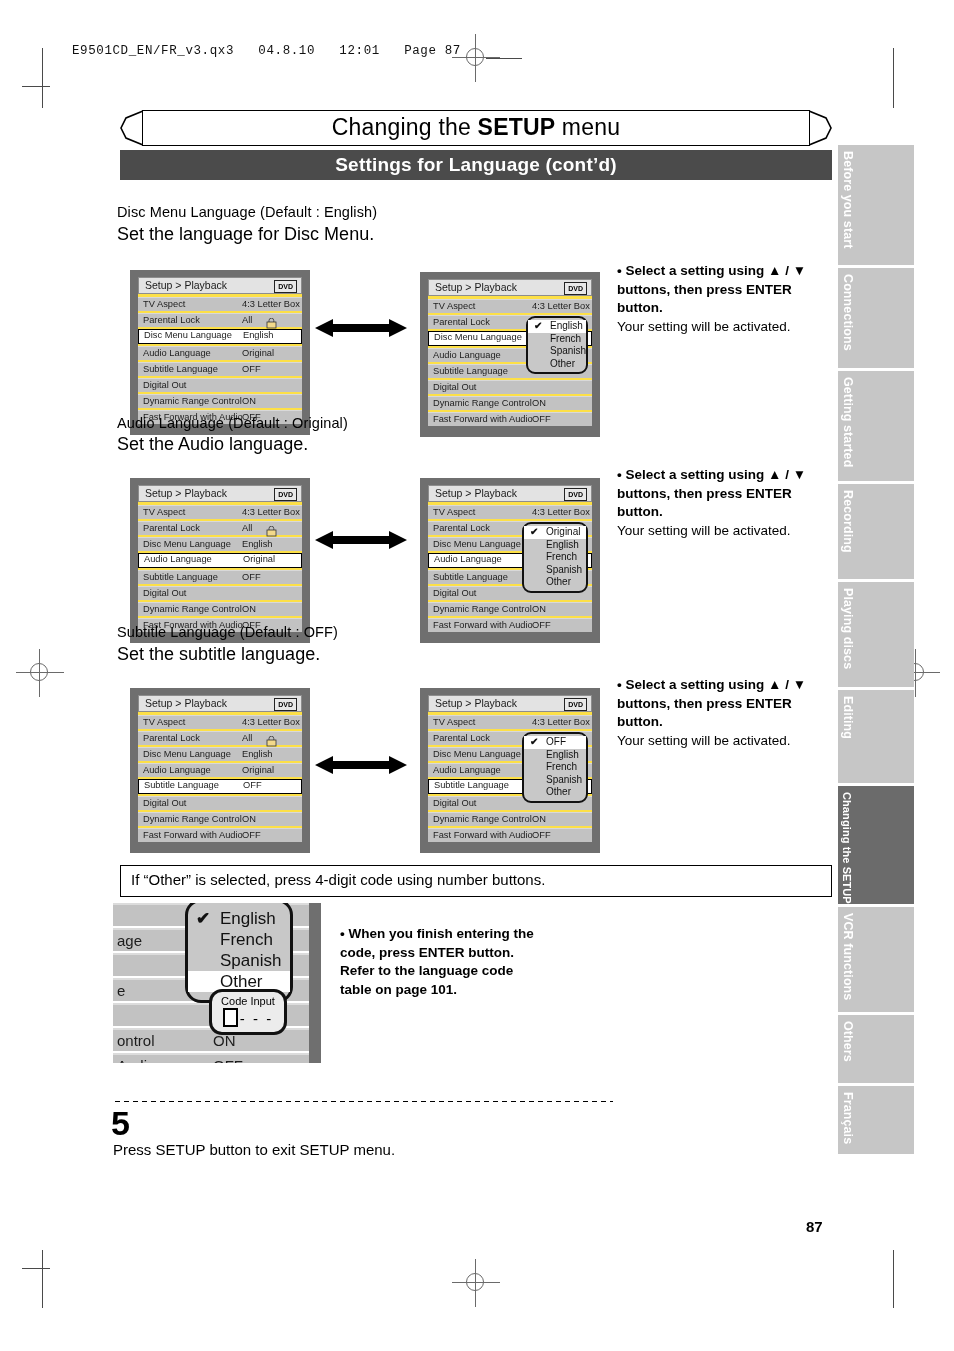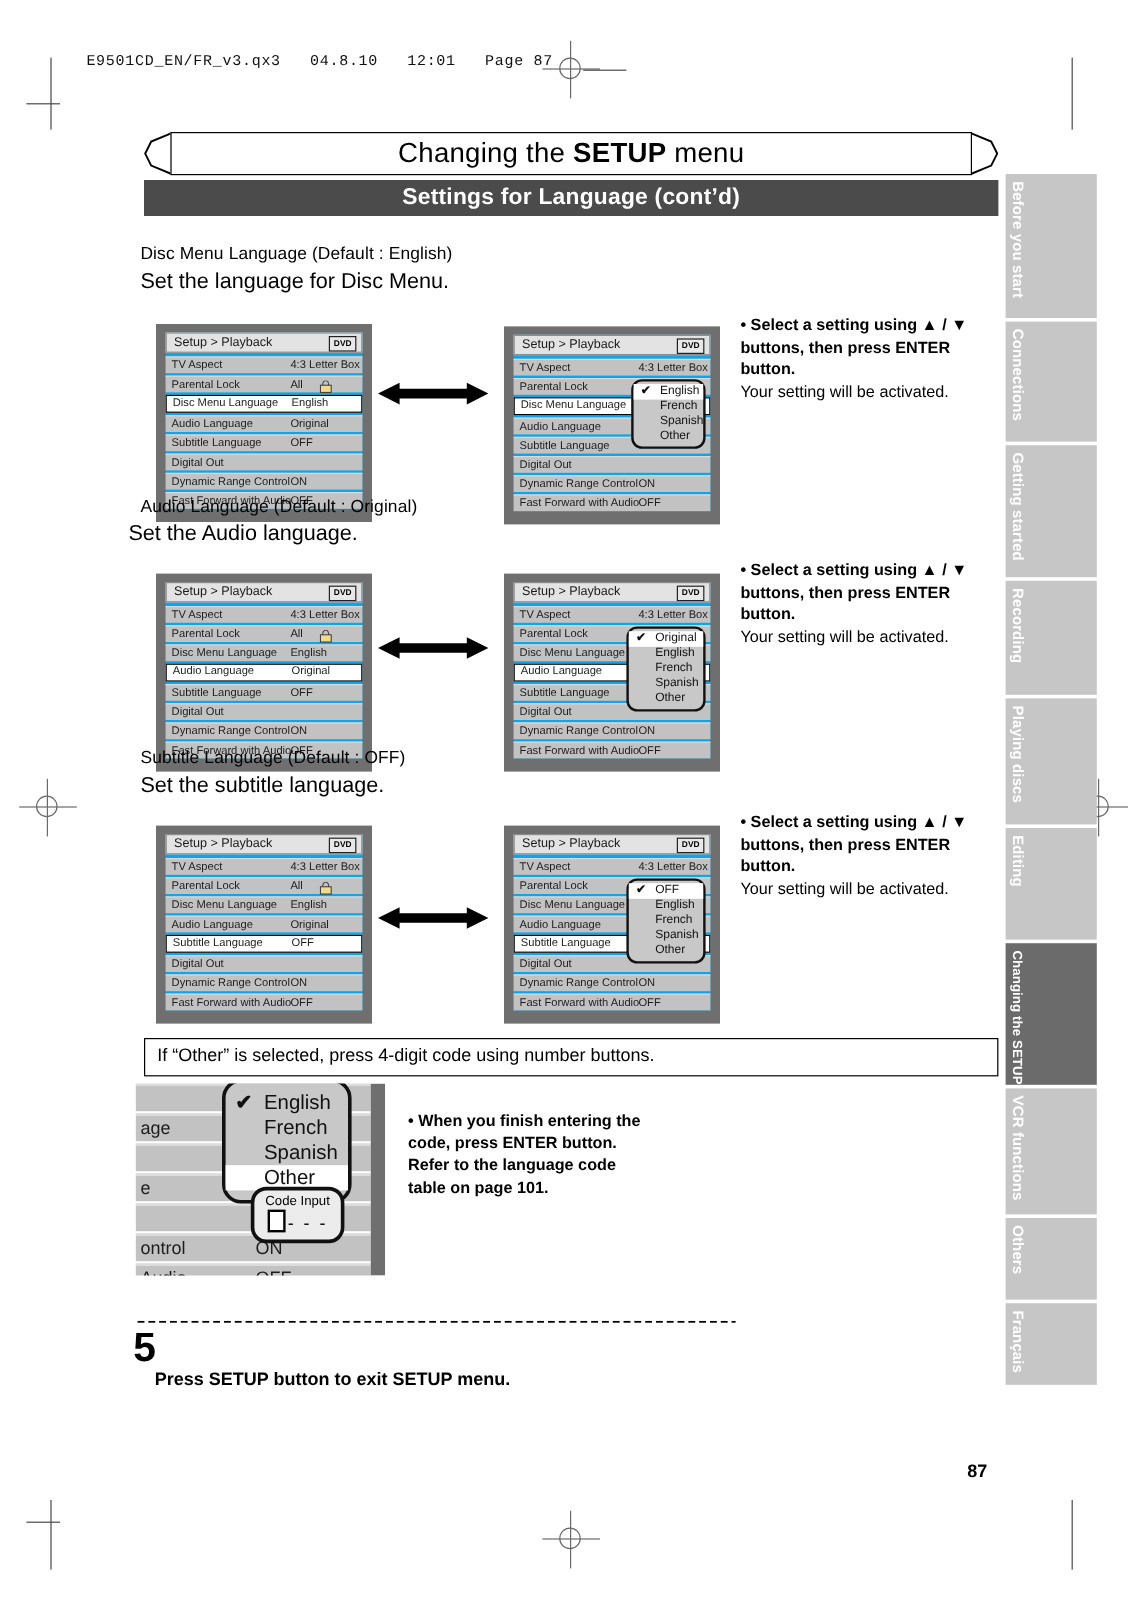--- a/index.html
+++ b/index.html
@@ -35,21 +35,21 @@
           background:#4b4b4b;}
   .subbar span{display:block;text-align:center;color:#fff;font-size:19px;
           font-weight:700;line-height:30px;letter-spacing:.2px;}
 
   
   .sec-h{position:absolute;font-size:14.5px;font-weight:400;letter-spacing:.1px;}
   .sec-s{position:absolute;font-size:18px;font-weight:400;}
 
   
   .tv{position:absolute;background:#6f6f6f;padding:7px 8px 9px 8px;box-sizing:border-box;}
-  .tv .scr{background:#0ea5e9;width:100%;box-sizing:border-box;}
+  .tv .scr{background:#fde047;width:100%;box-sizing:border-box;}
   .tv .hdr{background:#e3e3e3;height:17px;position:relative;
            border:1px solid #8d8d8d;box-sizing:border-box;margin-bottom:3px;}
   .tv .hdr .t{position:absolute;left:6px;top:1px;font-size:10.5px;color:#1a1a1a;}
   .tv .hdr .dvd{position:absolute;right:4px;top:2px;font-size:7px;font-weight:700;
       border:1px solid #222;padding:0 3px;line-height:11px;background:#e8e8e8;color:#000;}
   .row{position:relative;height:14px;background:#c2c2c2;margin-bottom:2px;
        border-top:1px solid #d9d9d9;box-sizing:border-box;}
   .row .lbl{position:absolute;left:5px;top:1px;font-size:9.3px;color:#1d1d1d;white-space:nowrap;}
   .row .val{position:absolute;left:104px;top:1px;font-size:9.3px;color:#1d1d1d;white-space:nowrap;}
   .row.sel{background:#ffffff;border:1.6px solid #000;height:15px;}
@@ -95,21 +95,21 @@
   .zcode .zcl{font-size:11px;line-height:13px;}
   .zcode .zcv{font-size:15px;line-height:16px;letter-spacing:2px;}
   .zcode .zcv i{display:inline-block;width:11px;height:15px;border:2px solid #000;
         background:#fff;vertical-align:-3px;margin-right:2px;}
 
   
   .dots{position:absolute;left:113px;top:1100px;width:500px;height:3px;
         background-image:radial-gradient(#000 45%,transparent 46%);
         background-size:9px 3px;background-repeat:repeat-x;}
   .stepnum{position:absolute;left:111px;top:1104px;font-size:34px;font-weight:700;line-height:38px;}
-  .steptxt{position:absolute;left:113px;top:1141px;font-size:15px;font-weight:700;margin-left:16px;}
+  .steptxt{position:absolute;left:113px;top:1141px;font-size:15px;font-weight:400;}
 
   
   .rail{position:absolute;left:838px;top:145px;width:76px;}
   .tab{position:relative;width:76px;background:#c6c6c6;margin-bottom:3px;box-sizing:border-box;}
   .tab.active{background:#6b6b6b;}
   .tab .vtxt{position:absolute;left:3px;top:6px;color:#fff;font-weight:700;
       font-size:12.5px;white-space:nowrap;transform-origin:0 0;
       transform:rotate(90deg) translateY(-100%);letter-spacing:.1px;}
   .tab.active .vtxt{font-size:11px;}
 
@@ -270,21 +270,21 @@
     <div class="it"><span>Other</span></div>
   </div>
 </div>
 
 <div class="bul" style="left:617px;top:262px;width:215px;">
   • <span>Select a setting using ▲ / ▼ buttons, then press ENTER button.</span>
   <span class="sub">Your setting will be activated.</span>
 </div>
 
 <div class="sec-h" style="left:117px;top:415px;">Audio Language (Default : Original)</div>
-<div class="sec-s" style="left:107px;top:434px;">Set the Audio language.</div>
+<div class="sec-s" style="left:117px;top:434px;">Set the Audio language.</div>
 
 <div class="tv" style="left:130px;top:478px;width:180px;">
   <div class="scr">
     <div class="hdr">
       <div class="t">Setup &gt; Playback</div>
       <div class="dvd">DVD</div>
     </div>
     <div class="row">
         <span class="lbl">TV Aspect</span>
         <span class="val">4:3 Letter Box</span>

